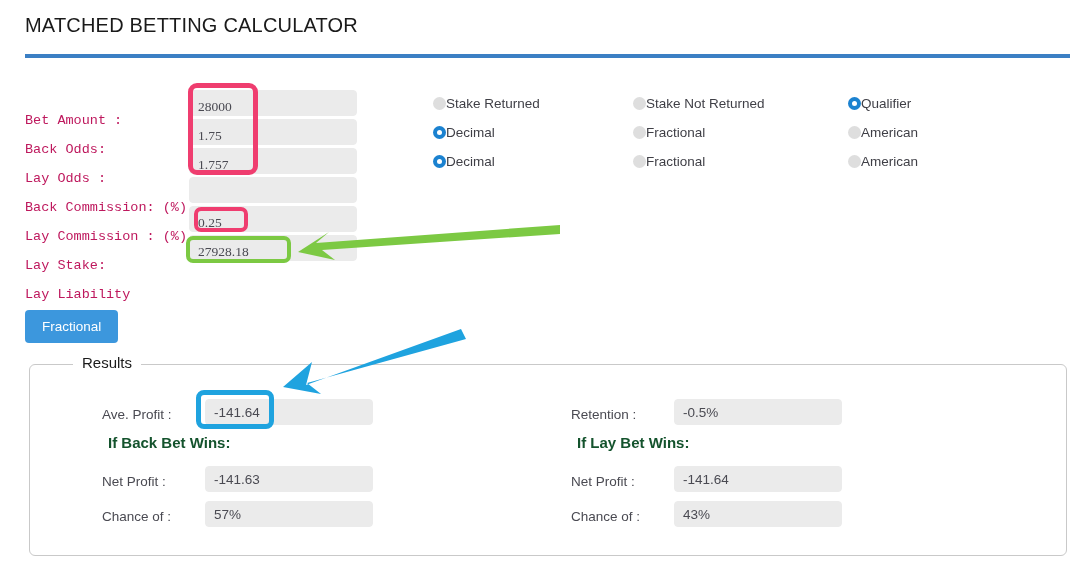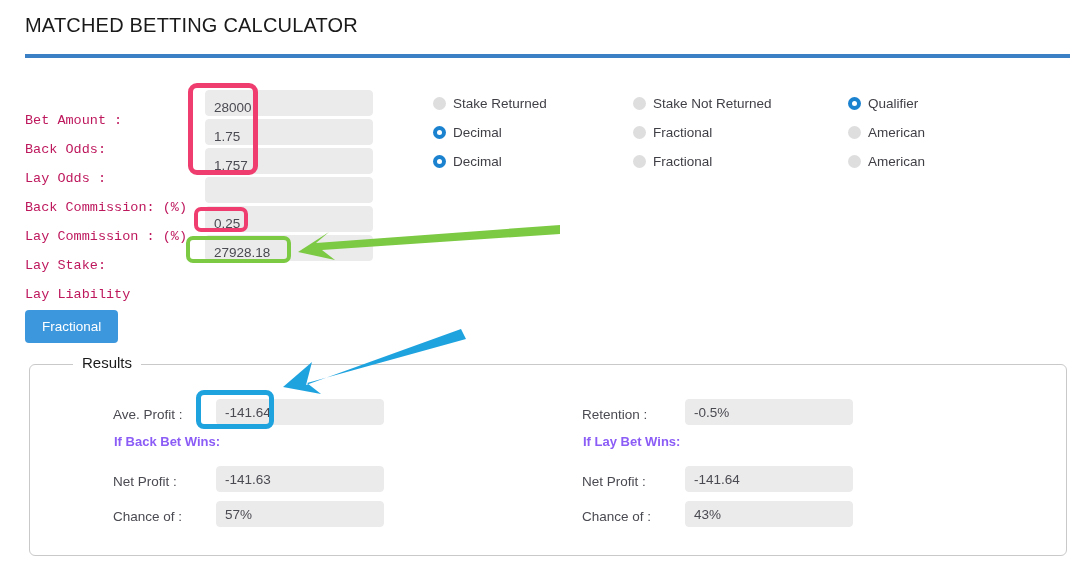--- a/index.html
+++ b/index.html
@@ -25,39 +25,39 @@
   }
 
   
   .form-col{position:absolute;left:25px;top:90px;width:350px;}
   .frow{position:relative;height:29px;}
   .flabel{
     position:absolute;left:0;top:23px;
     font-size:13.5px;color:#be185d;white-space:nowrap;font-family:Liberation Mono, monospace;
   }
   .finput{
-    position:absolute;left:180px;top:0;
+    position:absolute;left:164px;top:0;
     width:168px;height:26px;
     background:#ebebeb;
     border:1px solid #ebebeb;
     border-radius:4px;
     box-sizing:border-box;
     font-size:13.5px;
     color:#4a4a52;
     padding:8px 0 0 8px;
     line-height:24px;
-    font-family:Liberation Sans, sans-serif;
+    font-family:Liberation Serif, serif;
     outline:none;
   }
   .finput::placeholder{color:#9a9a9a;}
 
   
   .radio-grid{position:absolute;left:415px;top:90px;width:520px;}
   .rrow{position:relative;height:29px;}
-  .ritem{position:absolute;top:0;height:26px;display:flex;align-items:center;gap:7px;}
+  .ritem{position:absolute;top:0;height:26px;display:flex;align-items:center;}
   .ritem.c1{left:18px;}
   .ritem.c2{left:218px;}
   .ritem.c3{left:433px;}
   .radio{
     width:13px;height:13px;border-radius:50%;
     background:#dedede;flex:0 0 13px;position:relative;
   }
   .radio.on{background:#1b82d0;}
   .radio.on::after{
     content:"";position:absolute;left:4px;top:4px;
@@ -84,38 +84,38 @@
     box-sizing:border-box;
   }
   .results-legend{
     position:absolute;left:43px;top:-11px;
     background:#ffffff;padding:0 9px;
     font-size:15px;font-weight:normal;color:#1a1a1a;
   }
   .res-col{position:absolute;top:34px;}
   .res-col.left{left:72px;width:400px;}
   .res-col.right{left:541px;width:400px;}
-  .rrow2{position:relative;height:35px;margin-left:11px;}
+  .rrow2{position:relative;height:35px;}
   .rlabel2{
     position:absolute;left:0;top:8px;
     font-size:13.5px;color:#4a4a52;white-space:nowrap;
   }
   .rinput{
     position:absolute;left:103px;top:0;
     width:168px;height:26px;
     background:#ebebeb;border:1px solid #ebebeb;border-radius:4px;
     box-sizing:border-box;
     font-size:13.5px;color:#4a4a52;
     padding:0 0 0 8px;line-height:24px;
     font-family:"Liberation Sans","DejaVu Sans",sans-serif;
     outline:none;
   }
   .subhead{
-    position:absolute;left:12px;top:0;
-    font-size:13px;font-weight:bold;color:#8b5cf6;white-space:nowrap;
+    position:absolute;left:6px;top:0;
+    font-size:15px;font-weight:bold;color:#14532d;white-space:nowrap;
   }
   .subhead-row{position:relative;height:32px;}
 
   
   .anno{position:absolute;box-sizing:border-box;pointer-events:none;}
   .anno-box{border-radius:9px;}
   .anno-pink-big{left:188px;top:83px;width:70px;height:92px;border:5px solid #ef3d6f;}
   .anno-pink-small{left:194px;top:207px;width:54px;height:25px;border:4px solid #ef3d6f;border-radius:7px;}
   .anno-green{left:186px;top:236px;width:105px;height:27px;border:4px solid #7cc943;border-radius:7px;}
   .anno-blue{left:196px;top:390px;width:78px;height:39px;border:5px solid #1fa3df;border-radius:8px;}

